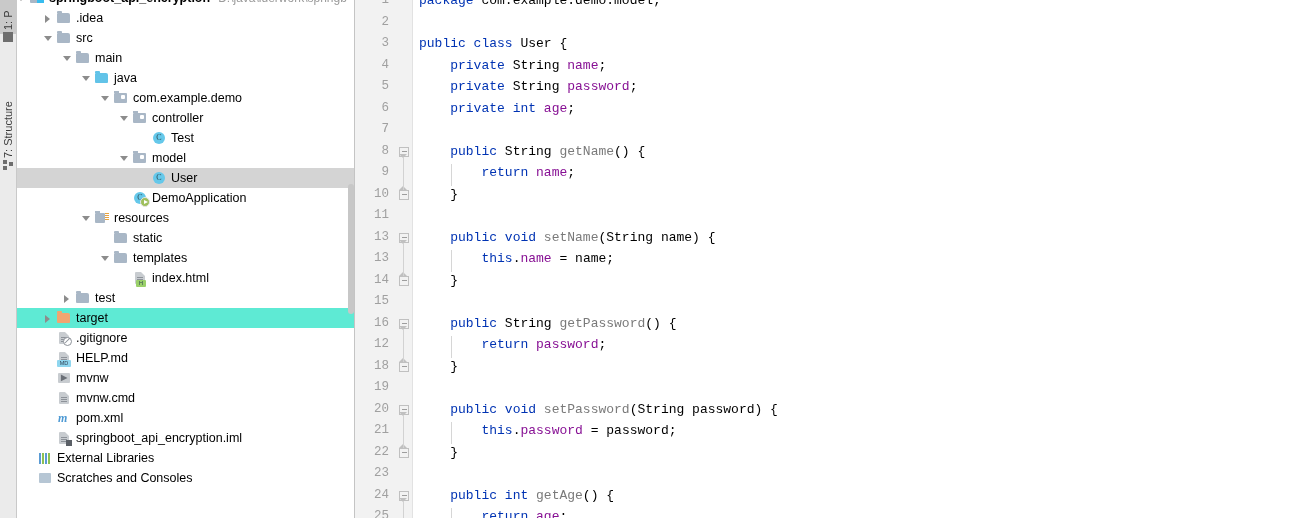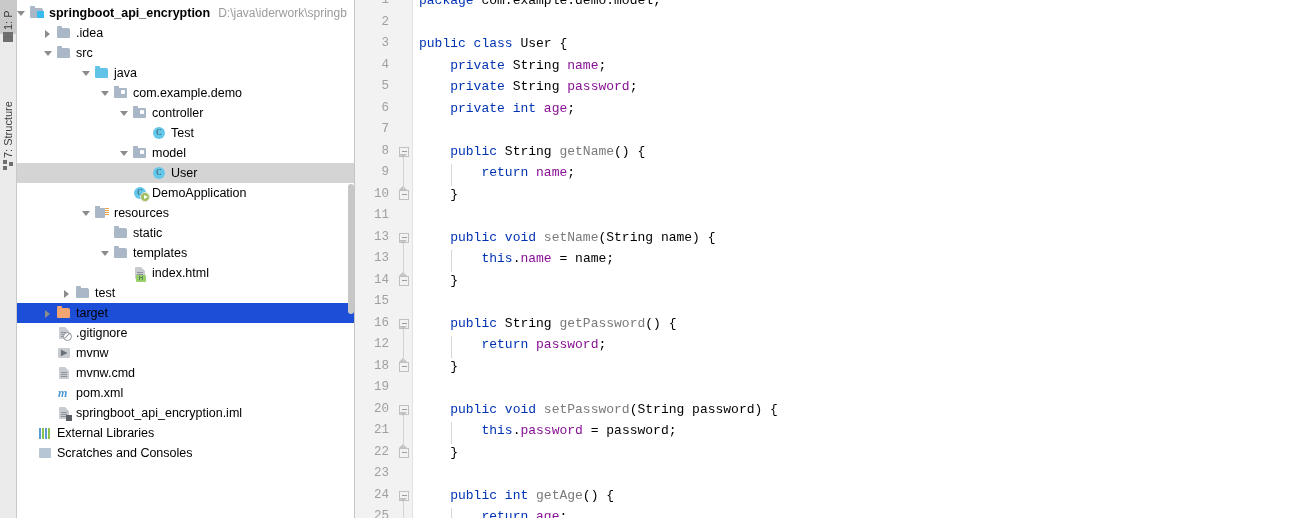--- a/index.html
+++ b/index.html
@@ -34,28 +34,28 @@
   .ic-struct i:nth-child(1){left:0;top:0;}
   .ic-struct i:nth-child(2){left:6px;top:2px;}
   .ic-struct i:nth-child(3){left:0;top:6px;}
 
   
   .treepanel{
     width:337px;flex:0 0 337px;height:518px;
     background:#ffffff;position:relative;overflow:hidden;
     border-right:1px solid #c4c4c4;
   }
-  .treescroll{position:absolute;inset:0;margin-top:15px;}
+  .treescroll{position:absolute;inset:0;}
   .row{
     height:20px;line-height:20px;white-space:nowrap;
     display:flex;align-items:center;font-size:12.5px;
     position:relative;
   }
   .row.sel{background:#d4d4d4;}
-  .row.excluded{background:#1d4ed8;}
+  .row.excluded{background:#5eead4;}
   .arrow{
     width:9px;height:9px;flex:0 0 9px;margin-right:3px;position:relative;
   }
   .arrow.closed::before{
     content:"";position:absolute;left:1px;top:1px;
     border-left:5px solid #8c8c8c;border-top:4px solid transparent;border-bottom:4px solid transparent;
   }
   .arrow.open::before{
     content:"";position:absolute;left:0px;top:2px;
     border-top:5px solid #8c8c8c;border-left:4px solid transparent;border-right:4px solid transparent;
@@ -208,20 +208,28 @@
         </div>
         <div class="row">
           <span style="flex: 0 0 27px;"></span>
           <span class="arrow open"></span>
           <span class="ticon">
             <span class="fold"></span>
           </span>
           <span class="lbl">src</span>
         </div>
         <div class="row">
+          <span style="flex: 0 0 46px;"></span>
+          <span class="arrow open"></span>
+          <span class="ticon">
+            <span class="fold"></span>
+          </span>
+          <span class="lbl">main</span>
+        </div>
+        <div class="row">
           <span style="flex: 0 0 65px;"></span>
           <span class="arrow open"></span>
           <span class="ticon">
             <span class="fold blue"></span>
           </span>
           <span class="lbl">java</span>
         </div>
         <div class="row">
           <span style="flex: 0 0 84px;"></span>
           <span class="arrow open"></span>
@@ -335,20 +343,33 @@
           <span class="arrow none"></span>
           <span class="ticon">
             <span class="file">
               <i></i>
               <i></i>
               <i></i>
             </span>
             <span class="gitdot"></span>
           </span>
           <span class="lbl">.gitignore</span>
+        </div>
+        <div class="row">
+          <span style="flex: 0 0 27px;"></span>
+          <span class="arrow none"></span>
+          <span class="ticon">
+            <span class="file">
+              <i></i>
+              <i></i>
+              <i></i>
+            </span>
+            <span class="badge md">MD</span>
+          </span>
+          <span class="lbl">HELP.md</span>
         </div>
         <div class="row">
           <span style="flex: 0 0 27px;"></span>
           <span class="arrow none"></span>
           <span class="ticon">
             <span class="shicon">▶</span>
           </span>
           <span class="lbl">mvnw</span>
         </div>
         <div class="row">

